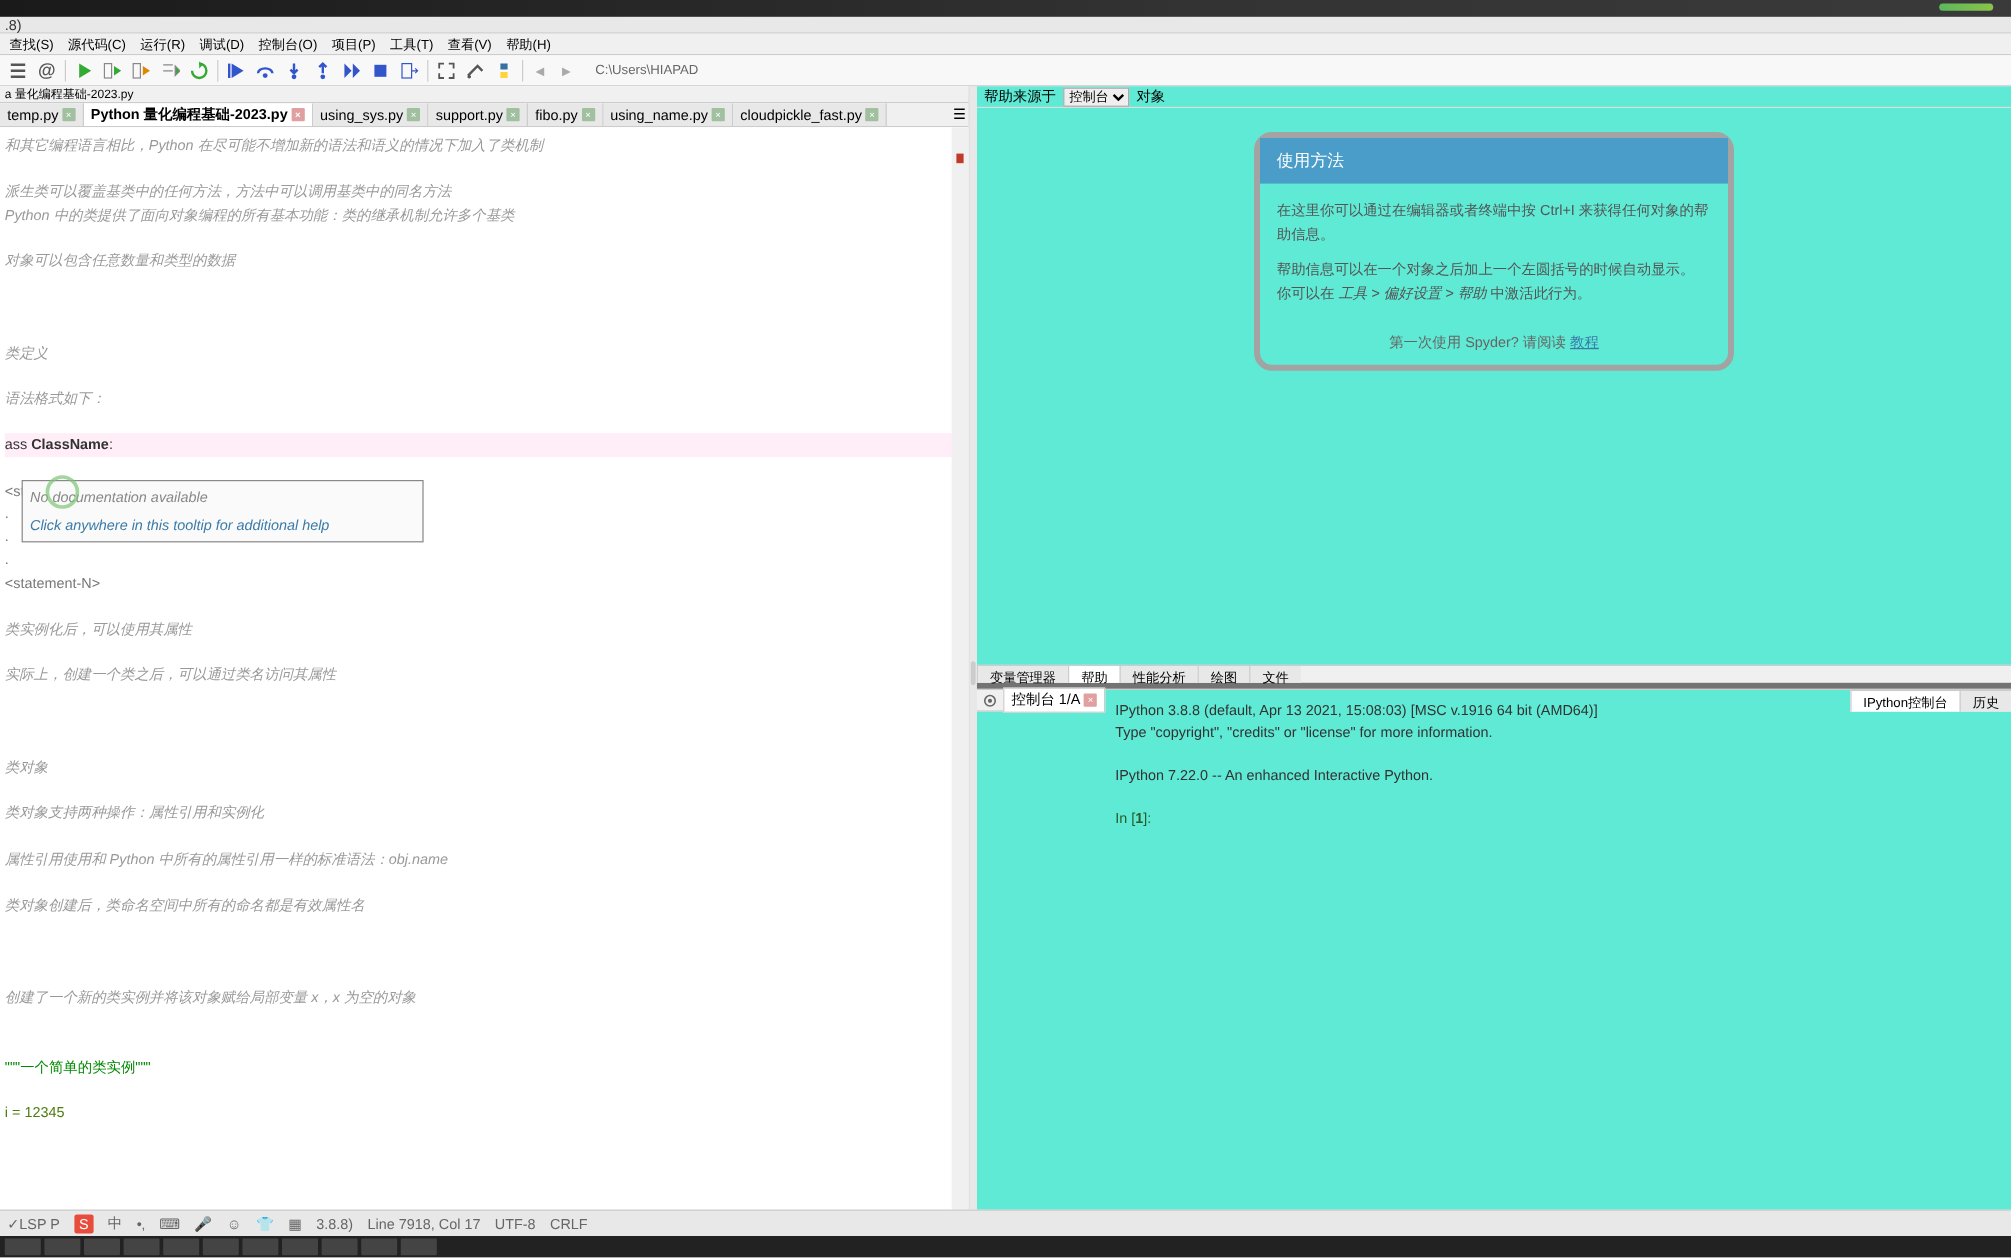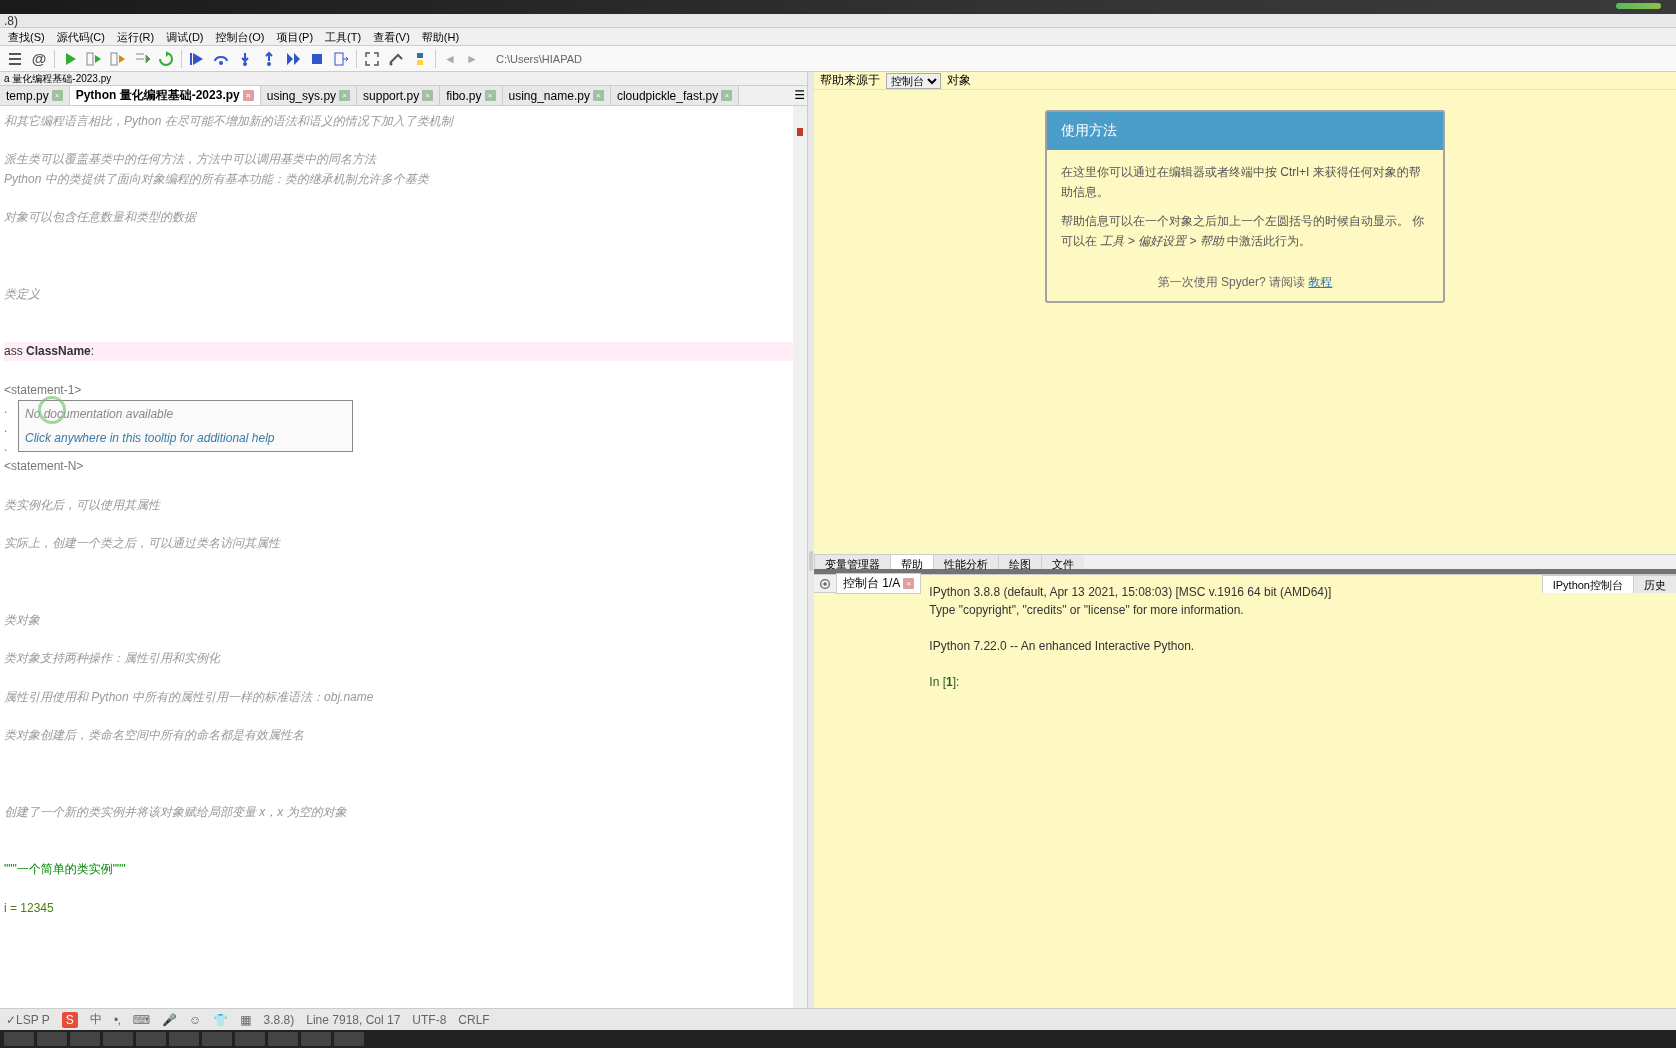--- a/index.html
+++ b/index.html
@@ -28,25 +28,25 @@
 .editor .cls{font-weight:bold}
 .editor .str{color:#008800}
 .editor .num{color:#4d7c0f}
 .editor .hl{background:#ffeef8;display:block;width:100%}
 .editor .tag{color:#777}
 .tooltip{position:absolute;left:18px;top:294px;width:335px;border:1px solid #888;background:#fafafa;padding:4px 6px;font-style:italic;color:#888;font-size:12px;line-height:1.5}
 .tooltip .link{color:#3a7aa8;}
 .clickring{position:absolute;left:38px;top:290px;width:28px;height:28px;border:3px solid #7cc576;border-radius:50%;opacity:0.7;pointer-events:none}
 .scrollmark{position:absolute;right:0;top:0;width:14px;height:100%;background:#f0f0f0}
 .scrollmark::before{content:"";position:absolute;right:4px;top:22px;width:6px;height:8px;background:#c0392b}
-.rightpane{flex:1;display:flex;flex-direction:column;background:#fef9c3}
+.rightpane{flex:1;display:flex;flex-direction:column;background:#5eead4}
 .helphdr{height:18px;display:flex;align-items:center;padding:0 6px;gap:6px;border-bottom:1px solid #ddd;font-size:11px}
 .helphdr select{font-size:11px;border:1px solid #aaa}
 .helpbody{flex:1;padding:20px 30px;position:relative}
-.helpcard{border:2px solid #a3a3a3;border-radius:3px;max-width:400px;margin:0 auto}
+.helpcard{border:5px solid #a3a3a3;border-radius:15px;max-width:400px;margin:0 auto}
 .helpcard .hh{background:#4a9dc9;color:#fff;padding:10px 14px;font-size:14px}
 .helpcard .hb{padding:12px 14px;font-size:12px;line-height:1.7;color:#555}
 .helpcard .hf{padding:10px 14px;text-align:center;border-top:0;font-size:12px;color:#666}
 .helpcard .hf a{color:#3a7aa8}
 .rtabs{height:20px;border-top:1px solid #ccc;border-bottom:5px solid #737373;display:flex;justify-content:flex-start;background:#f0f0f0}
 .rtab{padding:2px 10px;border-left:1px solid #ccc;cursor:pointer;font-size:11px;background:#e8e8e8}
 .rtab.active{background:#fff}
 .console{flex:0 0 456px;display:flex;flex-direction:row;border-top:1px solid #ccc}
 .constabs{height:18px;display:flex;background:#f0f0f0;border-bottom:1px solid #ccc;align-items:center;padding-left:4px;gap:4px}
 .constab{padding:1px 6px;background:#fff;border:1px solid #ccc;font-size:10px;display:flex;align-items:center;gap:3px}
@@ -219,20 +219,21 @@
         <div>&nbsp;</div>
         <div class="comment">派生类可以覆盖基类中的任何方法，方法中可以调用基类中的同名方法</div>
         <div class="comment">Python 中的类提供了面向对象编程的所有基本功能：类的继承机制允许多个基类</div>
         <div>&nbsp;</div>
         <div class="comment">对象可以包含任意数量和类型的数据</div>
         <div>&nbsp;</div>
         <div>&nbsp;</div>
         <div>&nbsp;</div>
         <div class="comment">类定义</div>
         <div>&nbsp;</div>
+        <div class="comment">语法格式如下：</div>
         <div>&nbsp;</div>
         <div class="hl"><span>ass </span><span class="cls">ClassName</span><span>:</span></div>
         <div>&nbsp;</div>
         <div class="tag">    &lt;statement-1&gt;</div>
         <div class="tag">    .</div>
         <div class="tag">    .</div>
         <div class="tag">    .</div>
         <div class="tag">    &lt;statement-N&gt;</div>
         <div>&nbsp;</div>
         <div class="comment">类实例化后，可以使用其属性</div>

